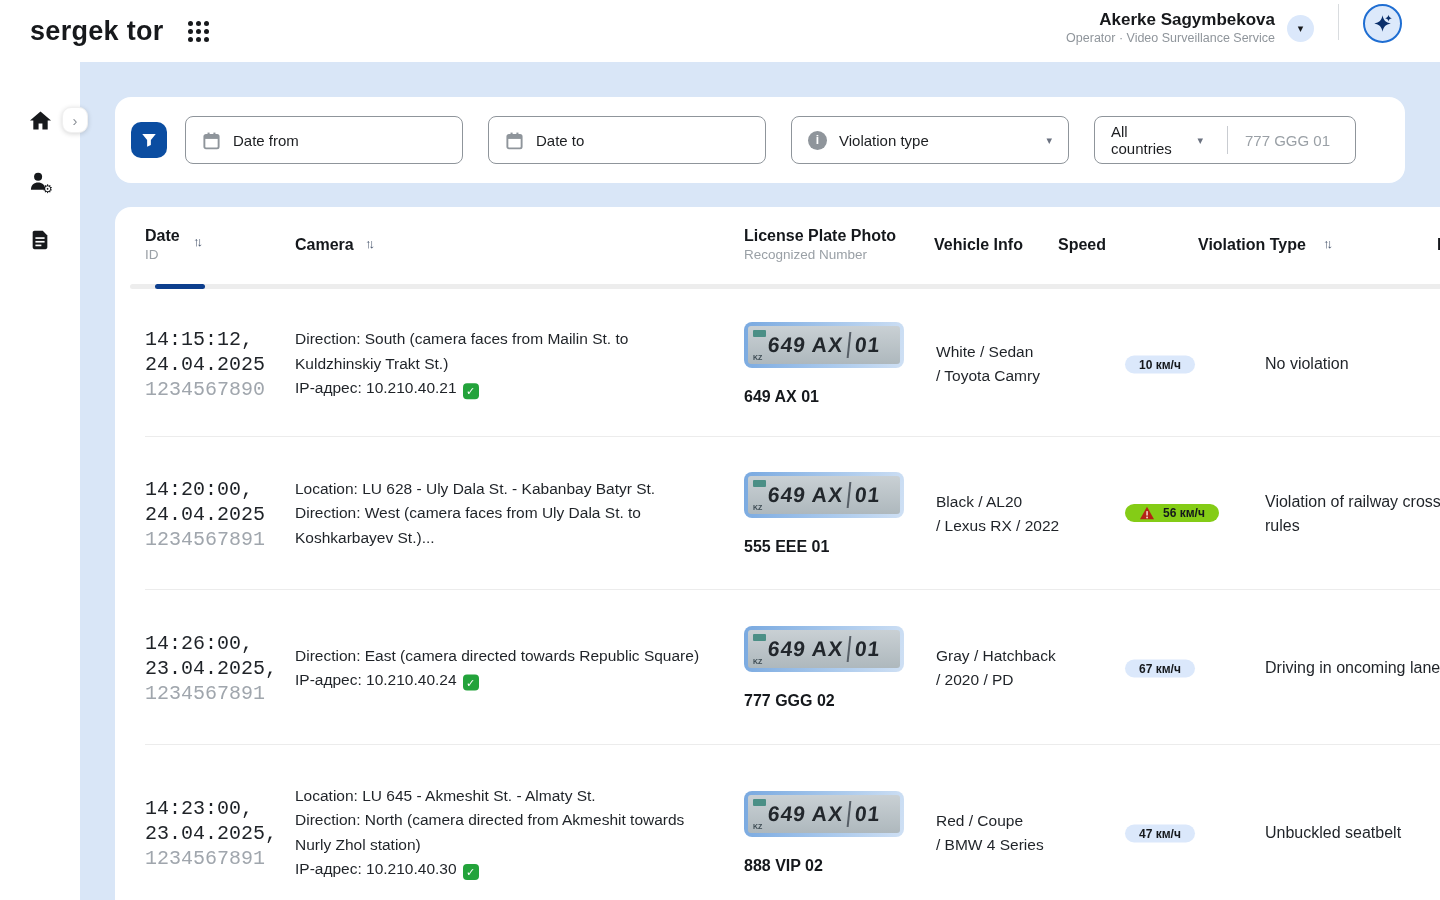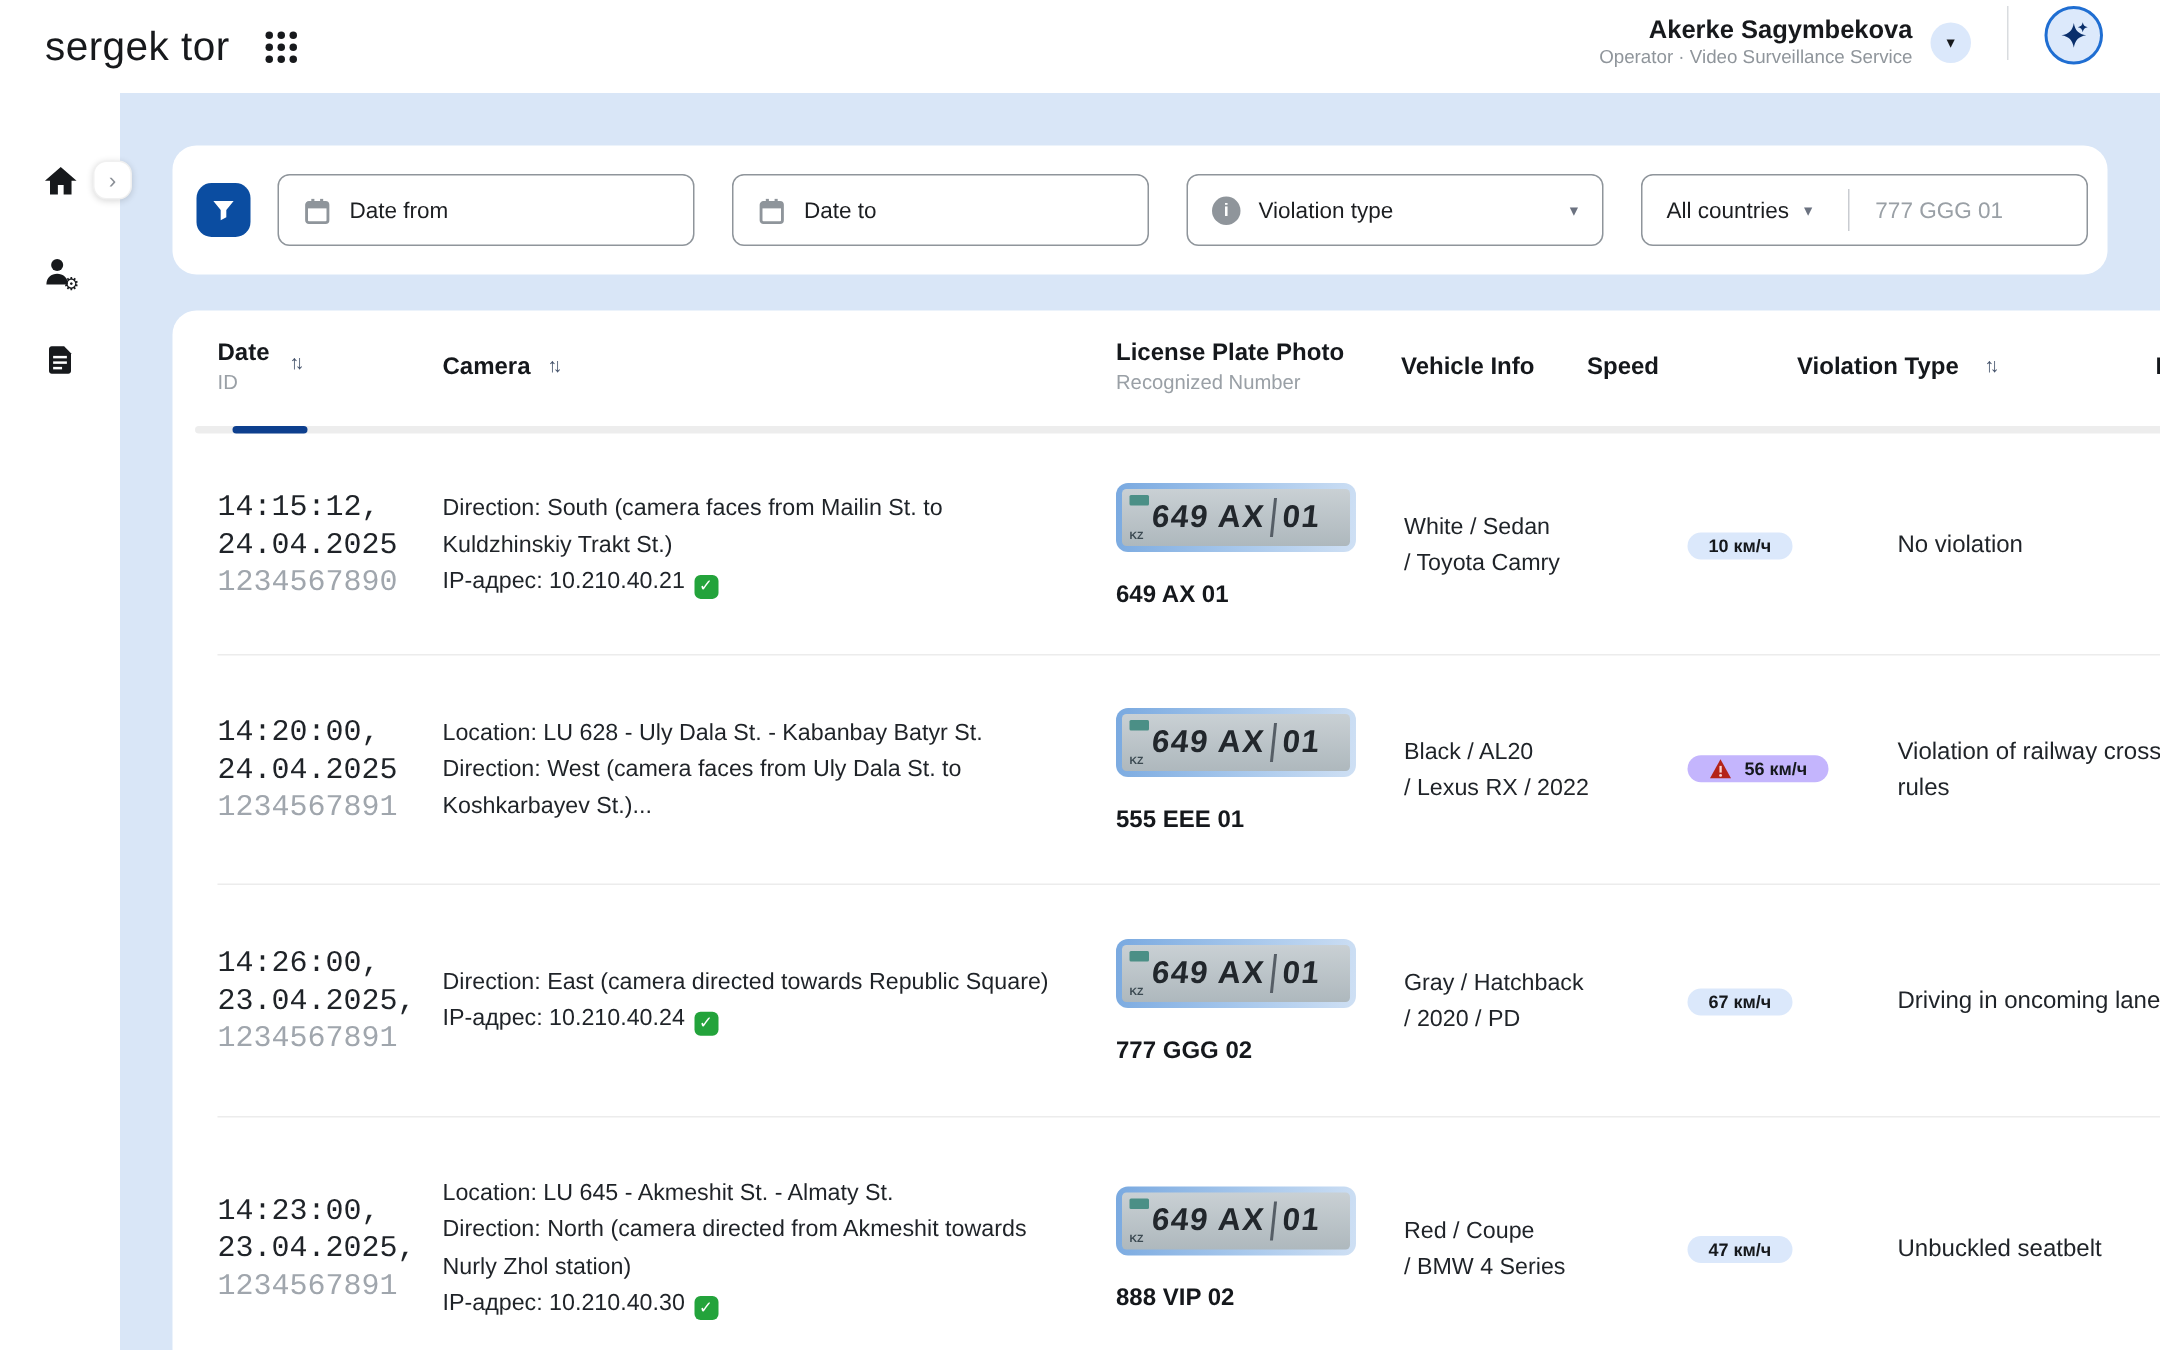--- a/index.html
+++ b/index.html
@@ -4,21 +4,21 @@
 <style>
   * { margin:0; padding:0; box-sizing:border-box; }
   html,body { width:1440px; height:900px; overflow:hidden; }
   body {
     font-family:"Liberation Sans","DejaVu Sans",sans-serif;
     background:#d9e6f7; color:#1a1d21; position:relative;
   }
 
   
   .topbar{position:absolute;top:0;left:0;width:1440px;height:62px;background:#fff;z-index:5;display:flex;align-items:center;}
-  .logo{margin-left:30px;font-size:27px;font-weight:400;letter-spacing:.3px;color:#17191c;cursor:pointer;}
+  .logo{margin-left:30px;font-size:27px;font-weight:700;letter-spacing:.3px;color:#17191c;cursor:pointer;}
   .apps-grid{margin-left:24px;display:grid;grid-template-columns:repeat(3,5px);grid-gap:3px;cursor:pointer;}
   .apps-grid i{width:5px;height:5px;border-radius:50%;background:#17191c;}
   .top-right{position:absolute;right:38px;top:4px;height:48px;display:flex;}
   .user-block{display:flex;align-items:center;cursor:pointer;}
   .user-text{text-align:right;}
   .user-name{font-size:17px;font-weight:700;color:#17191c;line-height:20px;}
   .user-role{font-size:12.5px;color:#8f959b;line-height:16px;}
   .chev-circle{width:27px;height:27px;border-radius:50%;background:#dbe8fb;margin-left:12px;display:flex;align-items:center;justify-content:center;font-size:11px;color:#17191c;}
   .vdiv{width:1px;height:36px;background:#d9dcdf;margin:0 24px;}
   .sparkle-btn{width:39px;height:39px;border-radius:50%;background:#dce9fb;border:2px solid #1f6ed2;display:flex;align-items:center;justify-content:center;cursor:pointer;}
@@ -29,21 +29,21 @@
   .side-item svg{display:block;}
   .it-home{margin-top:36px;} .it-users{margin-top:17px;} .it-doc{margin-top:15px;}
   .gear-char{position:absolute;font-size:12px;color:#17191c;right:27px;bottom:8px;line-height:1;}
   .expand-btn{position:absolute;left:62px;top:45px;width:26px;height:26px;background:#fff;border:1px solid #f0f0f0;border-radius:9px;box-shadow:0 1px 5px rgba(0,0,0,.16);display:flex;align-items:center;justify-content:center;font-size:15px;color:#8b9097;cursor:pointer;z-index:6;}
 
   
   .filter-card{position:absolute;left:115px;top:97px;width:1290px;height:86px;background:#fff;border-radius:16px;z-index:3;}
   .filter-btn{position:absolute;left:16px;top:25px;width:36px;height:36px;border-radius:10px;background:#0b4da1;border:none;display:flex;align-items:center;justify-content:center;cursor:pointer;}
   .f-field{position:absolute;top:19px;height:48px;border:1px solid #8f959b;border-radius:8px;background:#fff;display:flex;align-items:center;cursor:pointer;}
   .f-date-from{left:70px;width:278px;} .f-date-to{left:373px;width:278px;}
-  .f-violation{left:676px;width:278px;} .f-countries{left:979px;width:298px;}
+  .f-violation{left:676px;width:278px;} .f-countries{left:979px;width:262px;}
   .f-field .cal{margin-left:16px;} .f-label{margin-left:12px;font-size:15px;color:#1c1e21;}
   .info-circle{margin-left:16px;width:19px;height:19px;border-radius:50%;background:#8f959b;color:#fff;font-size:12px;font-weight:700;display:flex;align-items:center;justify-content:center;font-style:normal;}
   .chev{color:#6b7280;font-size:11px;}
   .f-violation .chev{position:absolute;right:16px;}
   .f-countries .chev{margin-left:10px;}
   .fdiv{width:1px;height:28px;background:#c9ccd1;margin-left:24px;}
   .plate-input{border:none;outline:none;margin-left:17px;width:110px;font-size:15px;color:#9aa0a6;font-family:inherit;background:transparent;}
 
   
   .table-card{position:absolute;left:115px;top:207px;width:1345px;height:760px;background:#fff;border-radius:16px;overflow:hidden;z-index:2;}
@@ -68,21 +68,21 @@
   .plate-inner{position:relative;width:100%;height:100%;border-radius:3px;background:linear-gradient(180deg,#c9d0d4 0%,#aeb8bd 100%);display:flex;align-items:center;justify-content:center;}
   .flag{position:absolute;top:4px;left:5px;width:13px;height:7px;background:#4b8f86;border-radius:1px;}
   .kz{position:absolute;bottom:3px;left:5px;font-size:7px;font-weight:700;color:#3c4a52;}
   .pnum,.preg{font-size:21px;font-weight:700;color:#22272c;transform:skewX(-6deg);letter-spacing:1px;white-space:nowrap;}
   .psep{width:2px;height:26px;background:#565e66;margin:0 5px;transform:skewX(-6deg);}
   .plate-label{margin-top:20px;font-size:16px;font-weight:700;color:#15181c;}
   .c-veh{left:821px;width:170px;font-size:15.5px;line-height:24px;color:#1f2328;}
   .c-speed{left:1010px;}
   .pill{display:inline-flex;align-items:center;height:18px;padding:0 14px;border-radius:9px;font-size:12px;font-weight:700;color:#15181c;white-space:nowrap;justify-content:center;}
   .pill.blue{background:#dbe8fb;}
-  .pill.red{background:#c4b5fd;}
+  .pill.red{background:#84cc16;}
   .pill.red svg{margin-right:8px;}
   .c-viol{left:1150px;width:200px;font-size:16px;line-height:24px;color:#1f2328;}
   .nowrapv{white-space:nowrap;}
 </style>
 </head>
 <body>
 
 <header class="topbar">
   <div class="logo">sergek tor</div>
   <div class="apps-grid">

